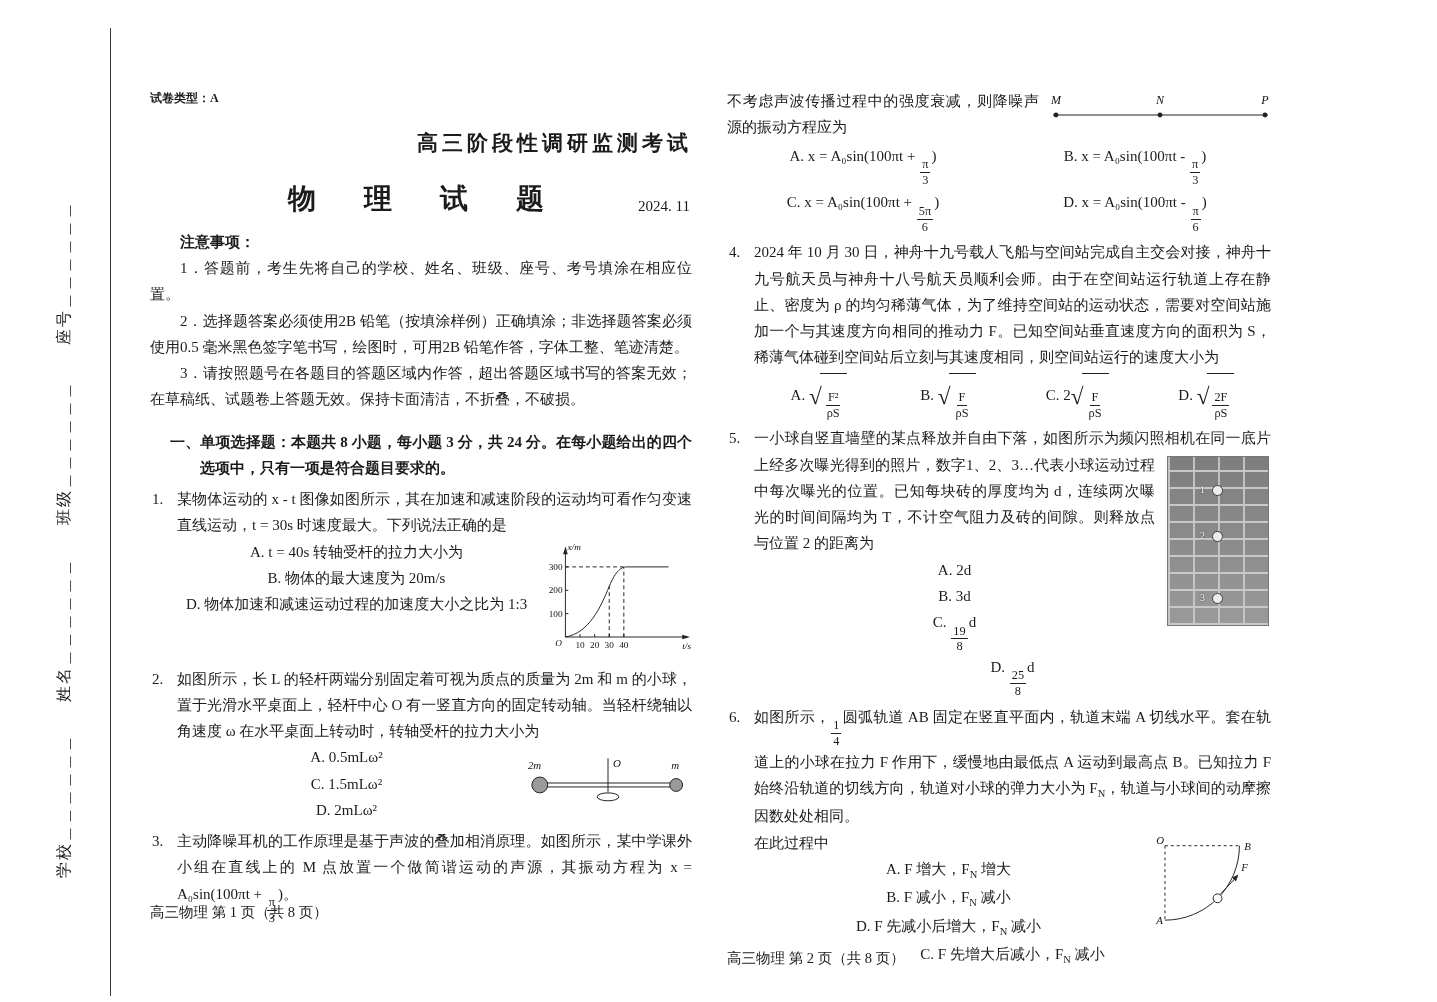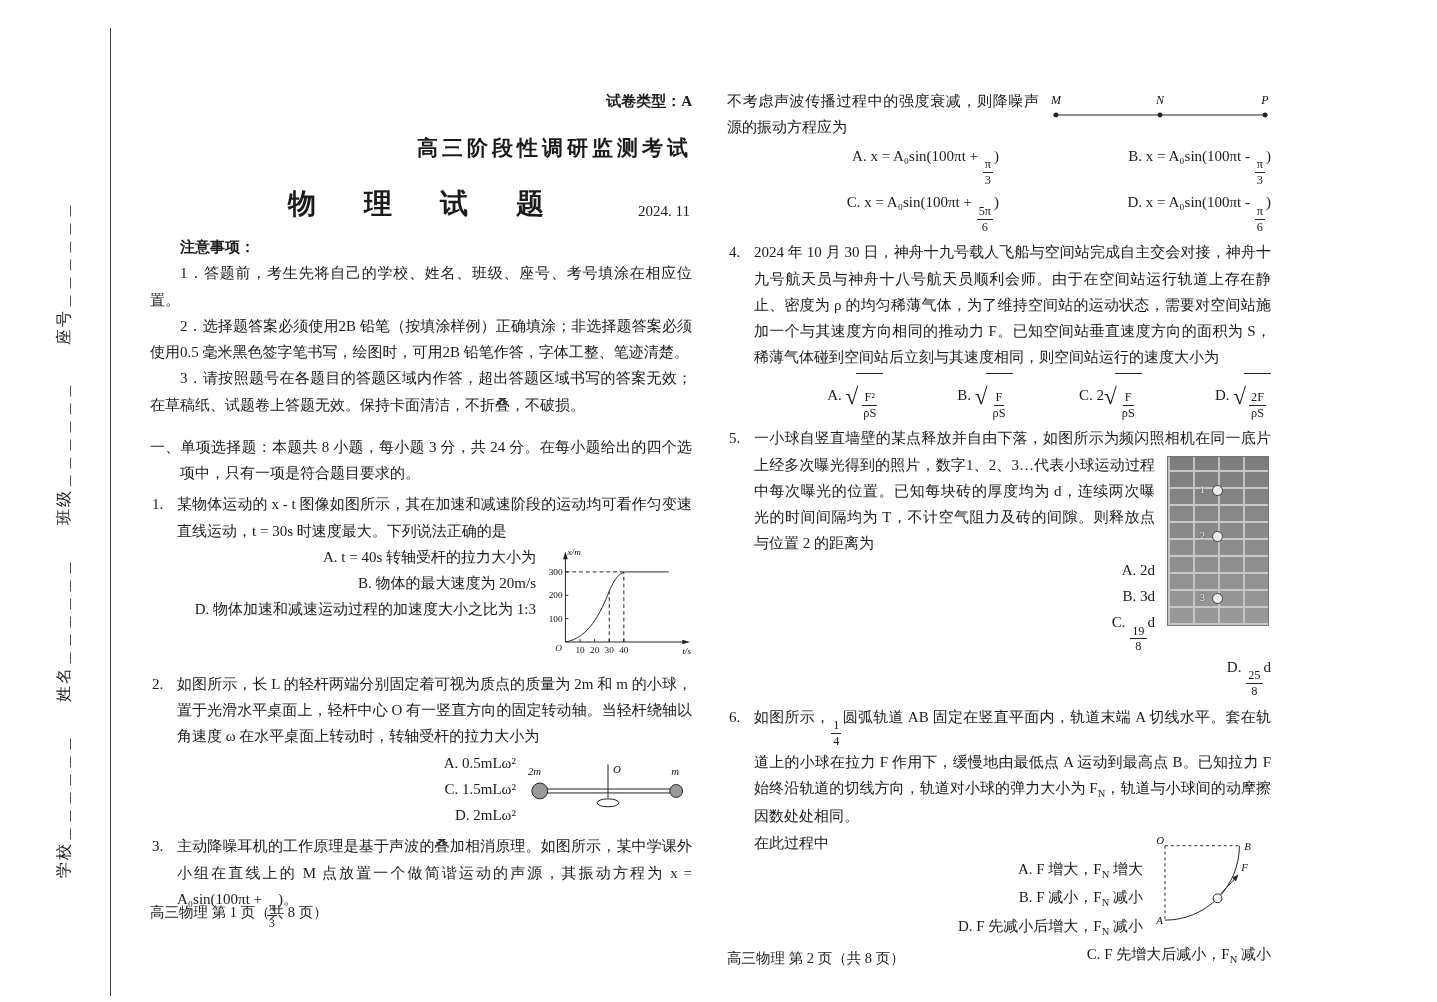--- a/index.html
+++ b/index.html
@@ -7,33 +7,33 @@
          font-family:"Liberation Serif","DejaVu Serif",serif;color:#1b1b1b;font-size:15px;line-height:1.75;}
   
   .mdivider{position:absolute;left:110px;top:28px;width:1px;height:968px;background:#3a3a3a;}
   .mlabel{position:absolute;left:50px;transform:rotate(-90deg);transform-origin:left top;
           white-space:nowrap;font-size:16px;letter-spacing:2px;}
   
   .col{position:absolute;top:88px;}
   .col-left{left:150px;width:542px;}
   .col-right{left:727px;width:544px;}
   .jt{text-align:justify;margin:0;}
-  .paper-type{text-align:right;font-weight:bold;font-size:15px;}
+  .paper-type{font-weight:bold;font-size:12px;}
   .exam-title{text-align:right;font-weight:bold;font-size:21px;letter-spacing:4px;margin-top:16px;}
   .subject-row{position:relative;text-align:center;margin-top:12px;}
   .subject-title{font-size:28px;font-weight:bold;letter-spacing:10px;}
   .exam-date{position:absolute;right:2px;bottom:4px;font-size:15px;font-weight:normal;}
   .notes{margin-top:6px;}
   .notes p{margin:0;text-indent:30px;text-align:justify;}
   .notes-heading{font-weight:bold;}
-  .section-heading{font-weight:normal;margin-top:16px;padding-left:30px;text-indent:-30px;text-align:justify;}
+  .section-heading{font-weight:bold;margin-top:16px;padding-left:30px;text-indent:-30px;text-align:justify;margin-left:20px;}
   .q{position:relative;margin-top:5px;}
   .qn{position:absolute;left:2px;top:0;}
   .qb{margin-left:27px;}
-  .opt{text-align:right;}
+  .opt{text-align:center;}
   .optrow{display:flex;margin-top:2px;}
   .optrow-2 .opt{width:50%;}
   .optrow-4 .opt{width:25%;}
   .footer{position:absolute;text-align:left;font-size:14.5px;}
   .footer-left{left:150px;width:542px;top:900px;}
   .footer-right{left:727px;width:544px;top:946px;font-family:Liberation Serif, serif;}
   
   .frac{display:inline-flex;flex-direction:column;align-items:center;vertical-align:-0.6em;
         font-size:0.82em;line-height:1.2;margin:0 1px;}
   .frac .fn{border-bottom:1px solid #222;padding:0 2px;}

